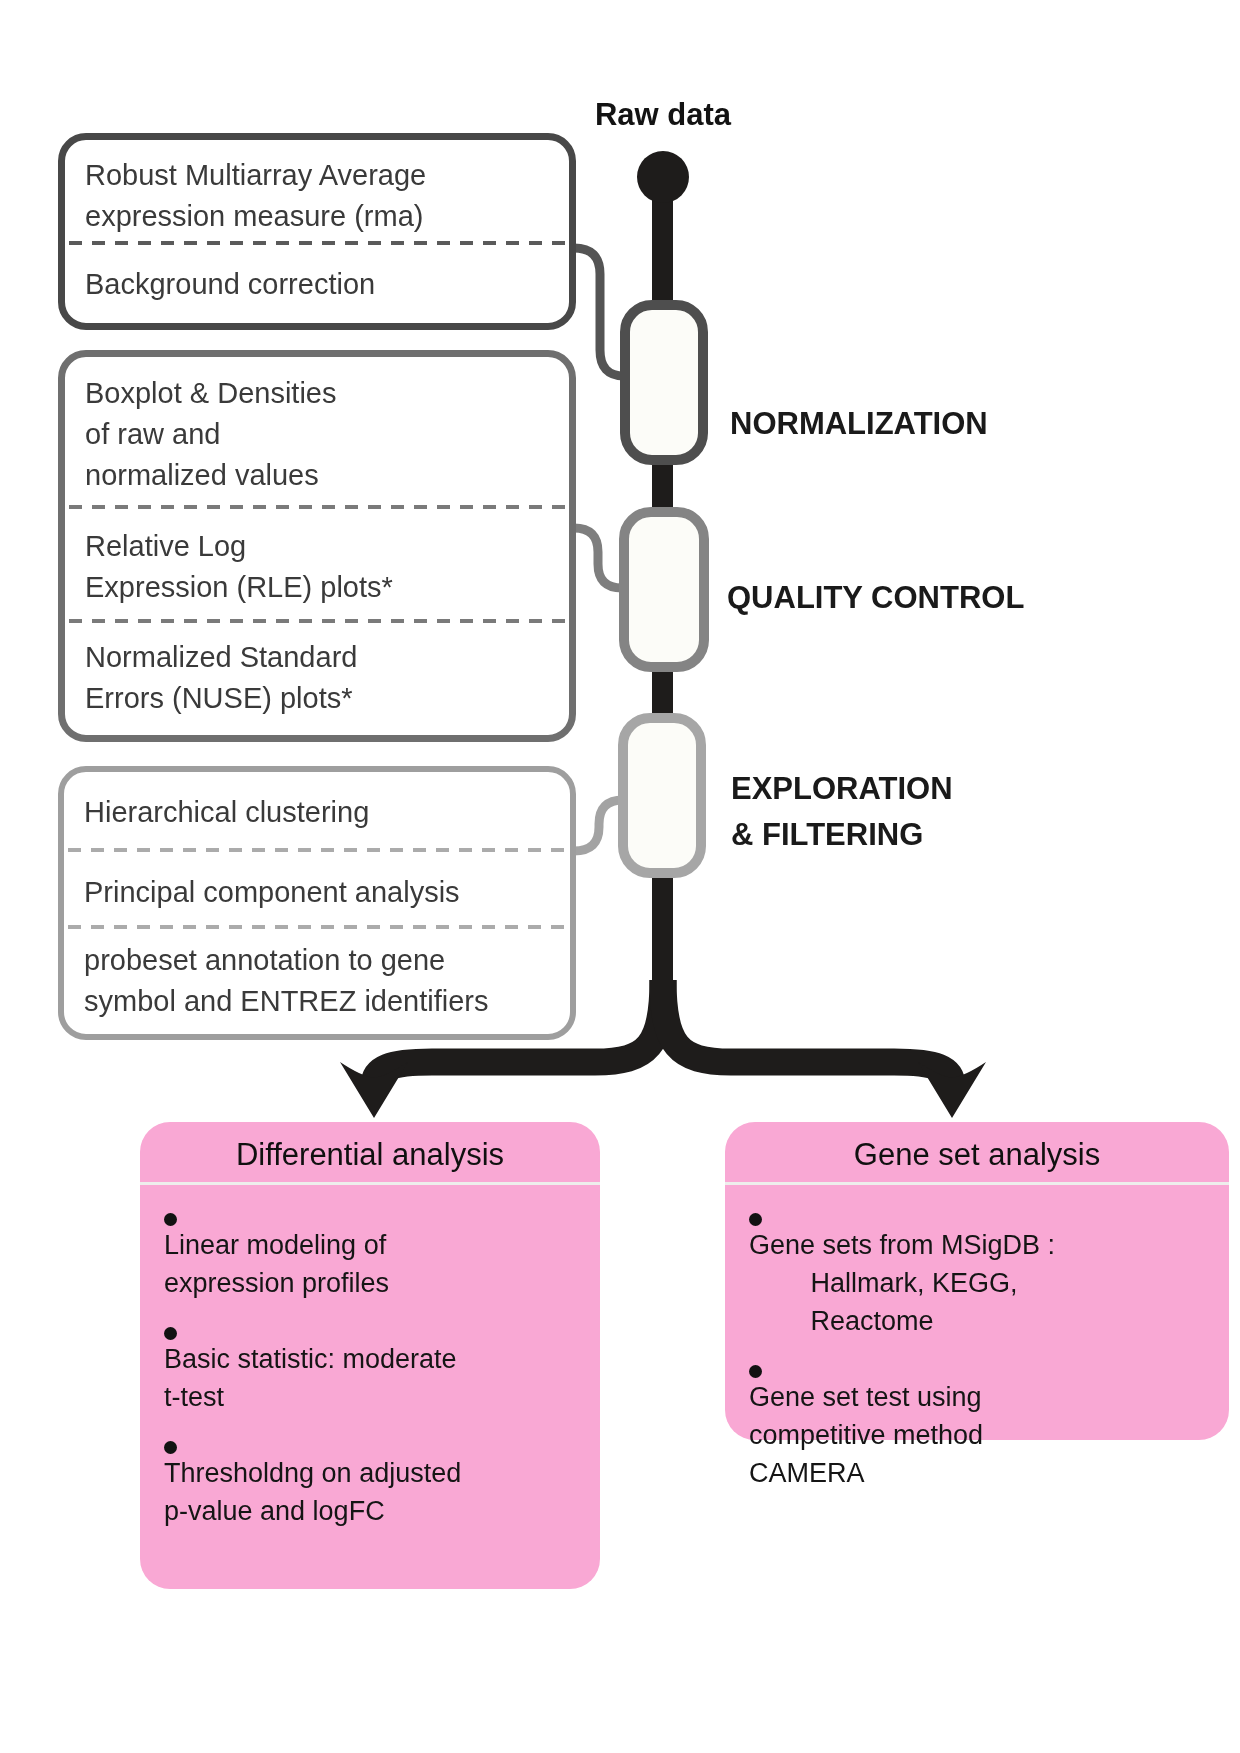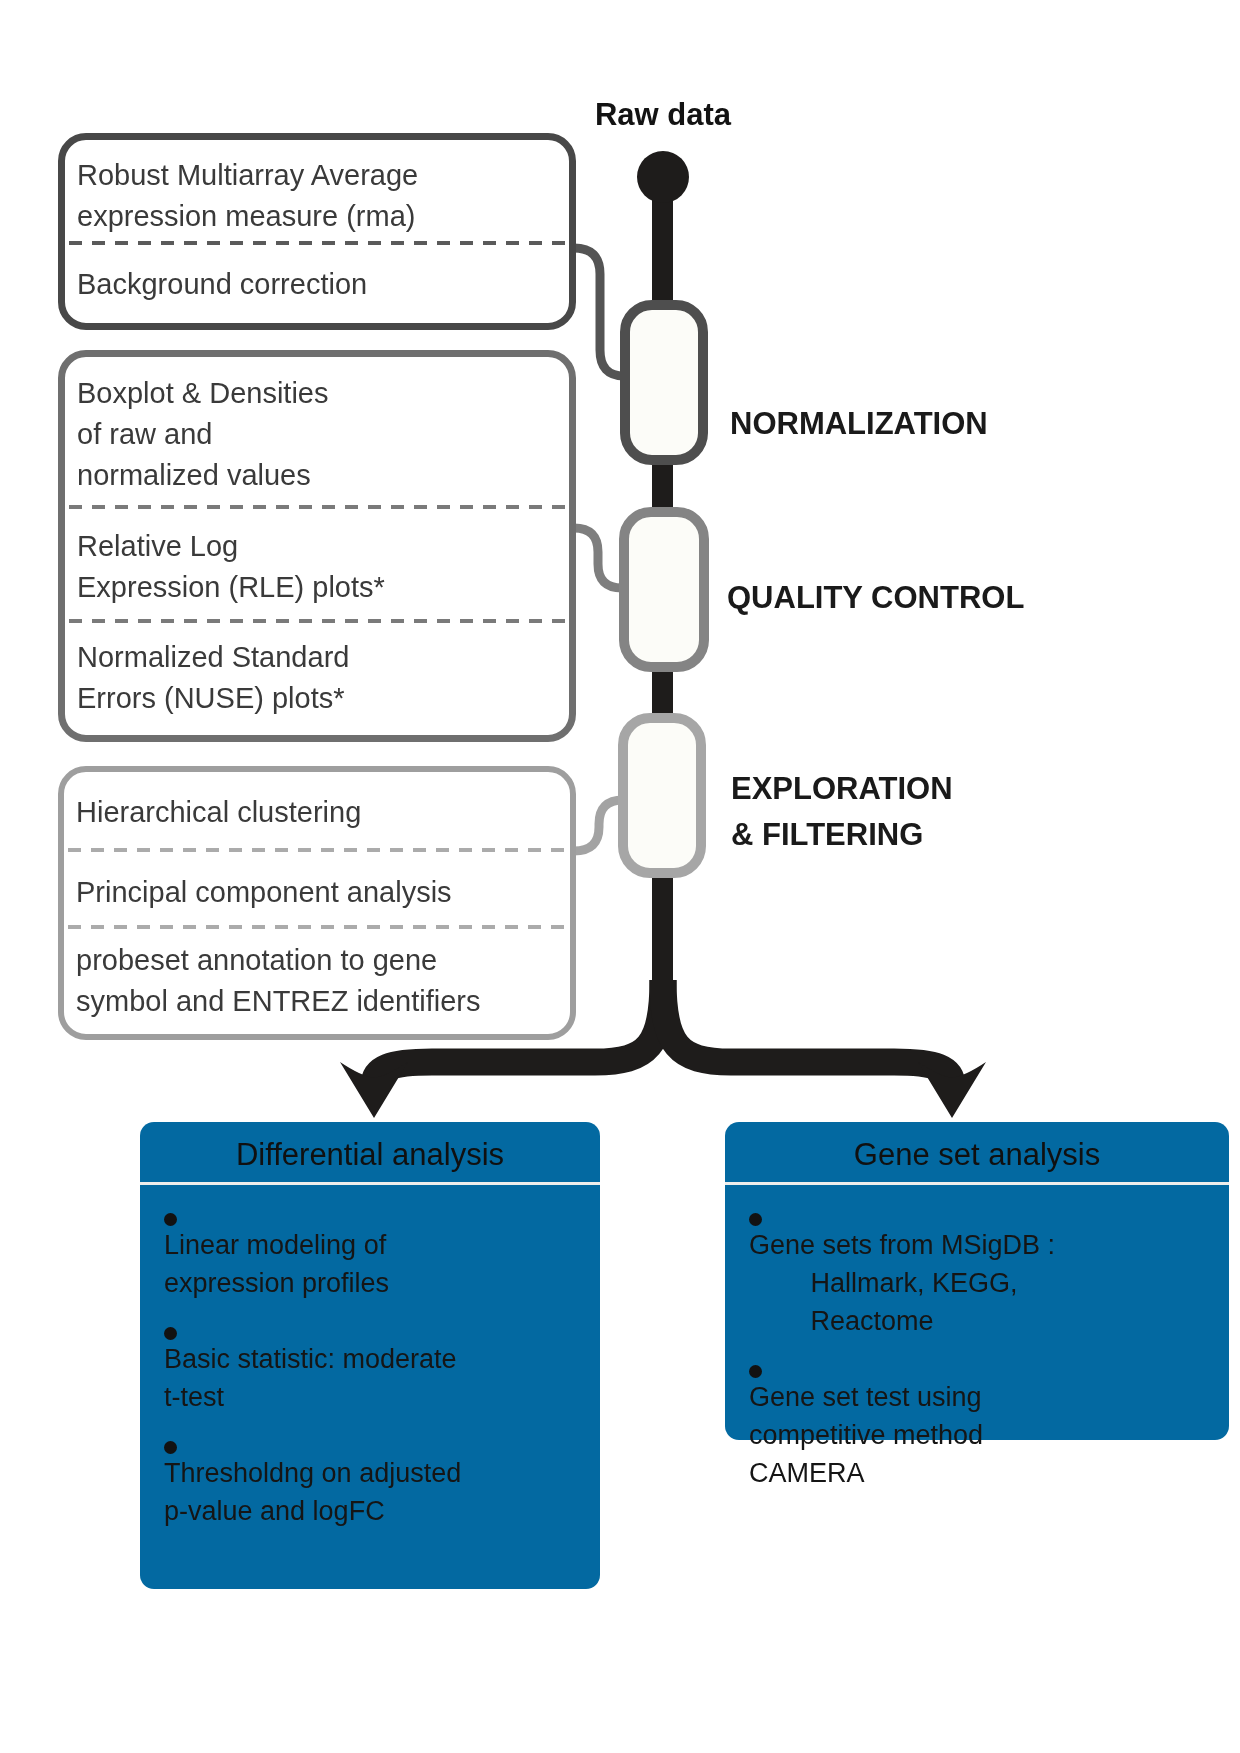--- a/index.html
+++ b/index.html
@@ -5,37 +5,37 @@
   html,body{margin:0;padding:0;background:#ffffff;}
   body{width:1240px;height:1753px;position:relative;font-family:"Liberation Sans","DejaVu Sans",sans-serif;}
   .canvas{position:absolute;inset:0;width:1240px;height:1753px;}
   .abs{position:absolute;}
 
   
   .raw-title{left:523px;top:84px;width:280px;text-align:center;font-size:31px;font-weight:bold;color:#131313;margin-top:13px;}
 
   
   .mbox{left:58px;width:518px;border-radius:28px;box-sizing:border-box;background:#ffffff;}
-  .mbox .row{padding-left:12px;padding-right:6px;font-size:29px;line-height:41px;color:#3a3a3a;white-space:pre-line;box-sizing:border-box;}
+  .mbox .row{padding-left:20px;padding-right:6px;font-size:29px;line-height:41px;color:#3a3a3a;white-space:pre-line;box-sizing:border-box;}
   .dash{height:4px;margin:0 4px;}
   .d1{background:repeating-linear-gradient(to right,#5a5a5a 0 13px,transparent 13px 23px);}
   .d2{background:repeating-linear-gradient(to right,#7a7a7a 0 13px,transparent 13px 23px);}
   .d3{background:repeating-linear-gradient(to right,#ababab 0 13px,transparent 13px 23px);}
   .box1{top:133px;height:197px;border:7px solid #484848;}
   .box2{top:350px;height:392px;border:7px solid #6f6f6f;}
   .box3{top:766px;height:274px;border:6px solid #9e9e9e;}
 
   
   .stage-label{font-size:31px;font-weight:bold;color:#1a1a1a;white-space:pre-line;line-height:46px;}
   .lab-norm{left:730px;top:401px;}
   .lab-qc{left:727px;top:575px;}
   .lab-exp{left:731px;top:766px;}
 
   
-  .panel{background:#0369a1;border-radius:14px;box-sizing:border-box;}
+  .panel{background:#f9a8d4;border-radius:30px;box-sizing:border-box;}
   .panel-left{left:140px;top:1122px;width:460px;height:467px;}
   .panel-right{left:725px;top:1122px;width:504px;height:318px;}
   .panel-title{text-align:center;font-size:31px;color:#101010;padding-top:15px;height:41px;}
   .panel-sep{height:3px;background:#eeeeec;margin-top:4px;}
   .panel-body{padding:15px 14px 10px 24px;}
   .bullet{display:flex;align-items:flex-start;margin-bottom:12px;flex-direction:column;}
   .bullet-dot{flex:0 0 13px;width:13px;height:13px;border-radius:50%;background:#121212;margin-top:13px;margin-right:15px;}
   .bullet-text{font-size:27px;line-height:38px;color:#151515;white-space:pre-wrap;}
 </style>
 </head>

